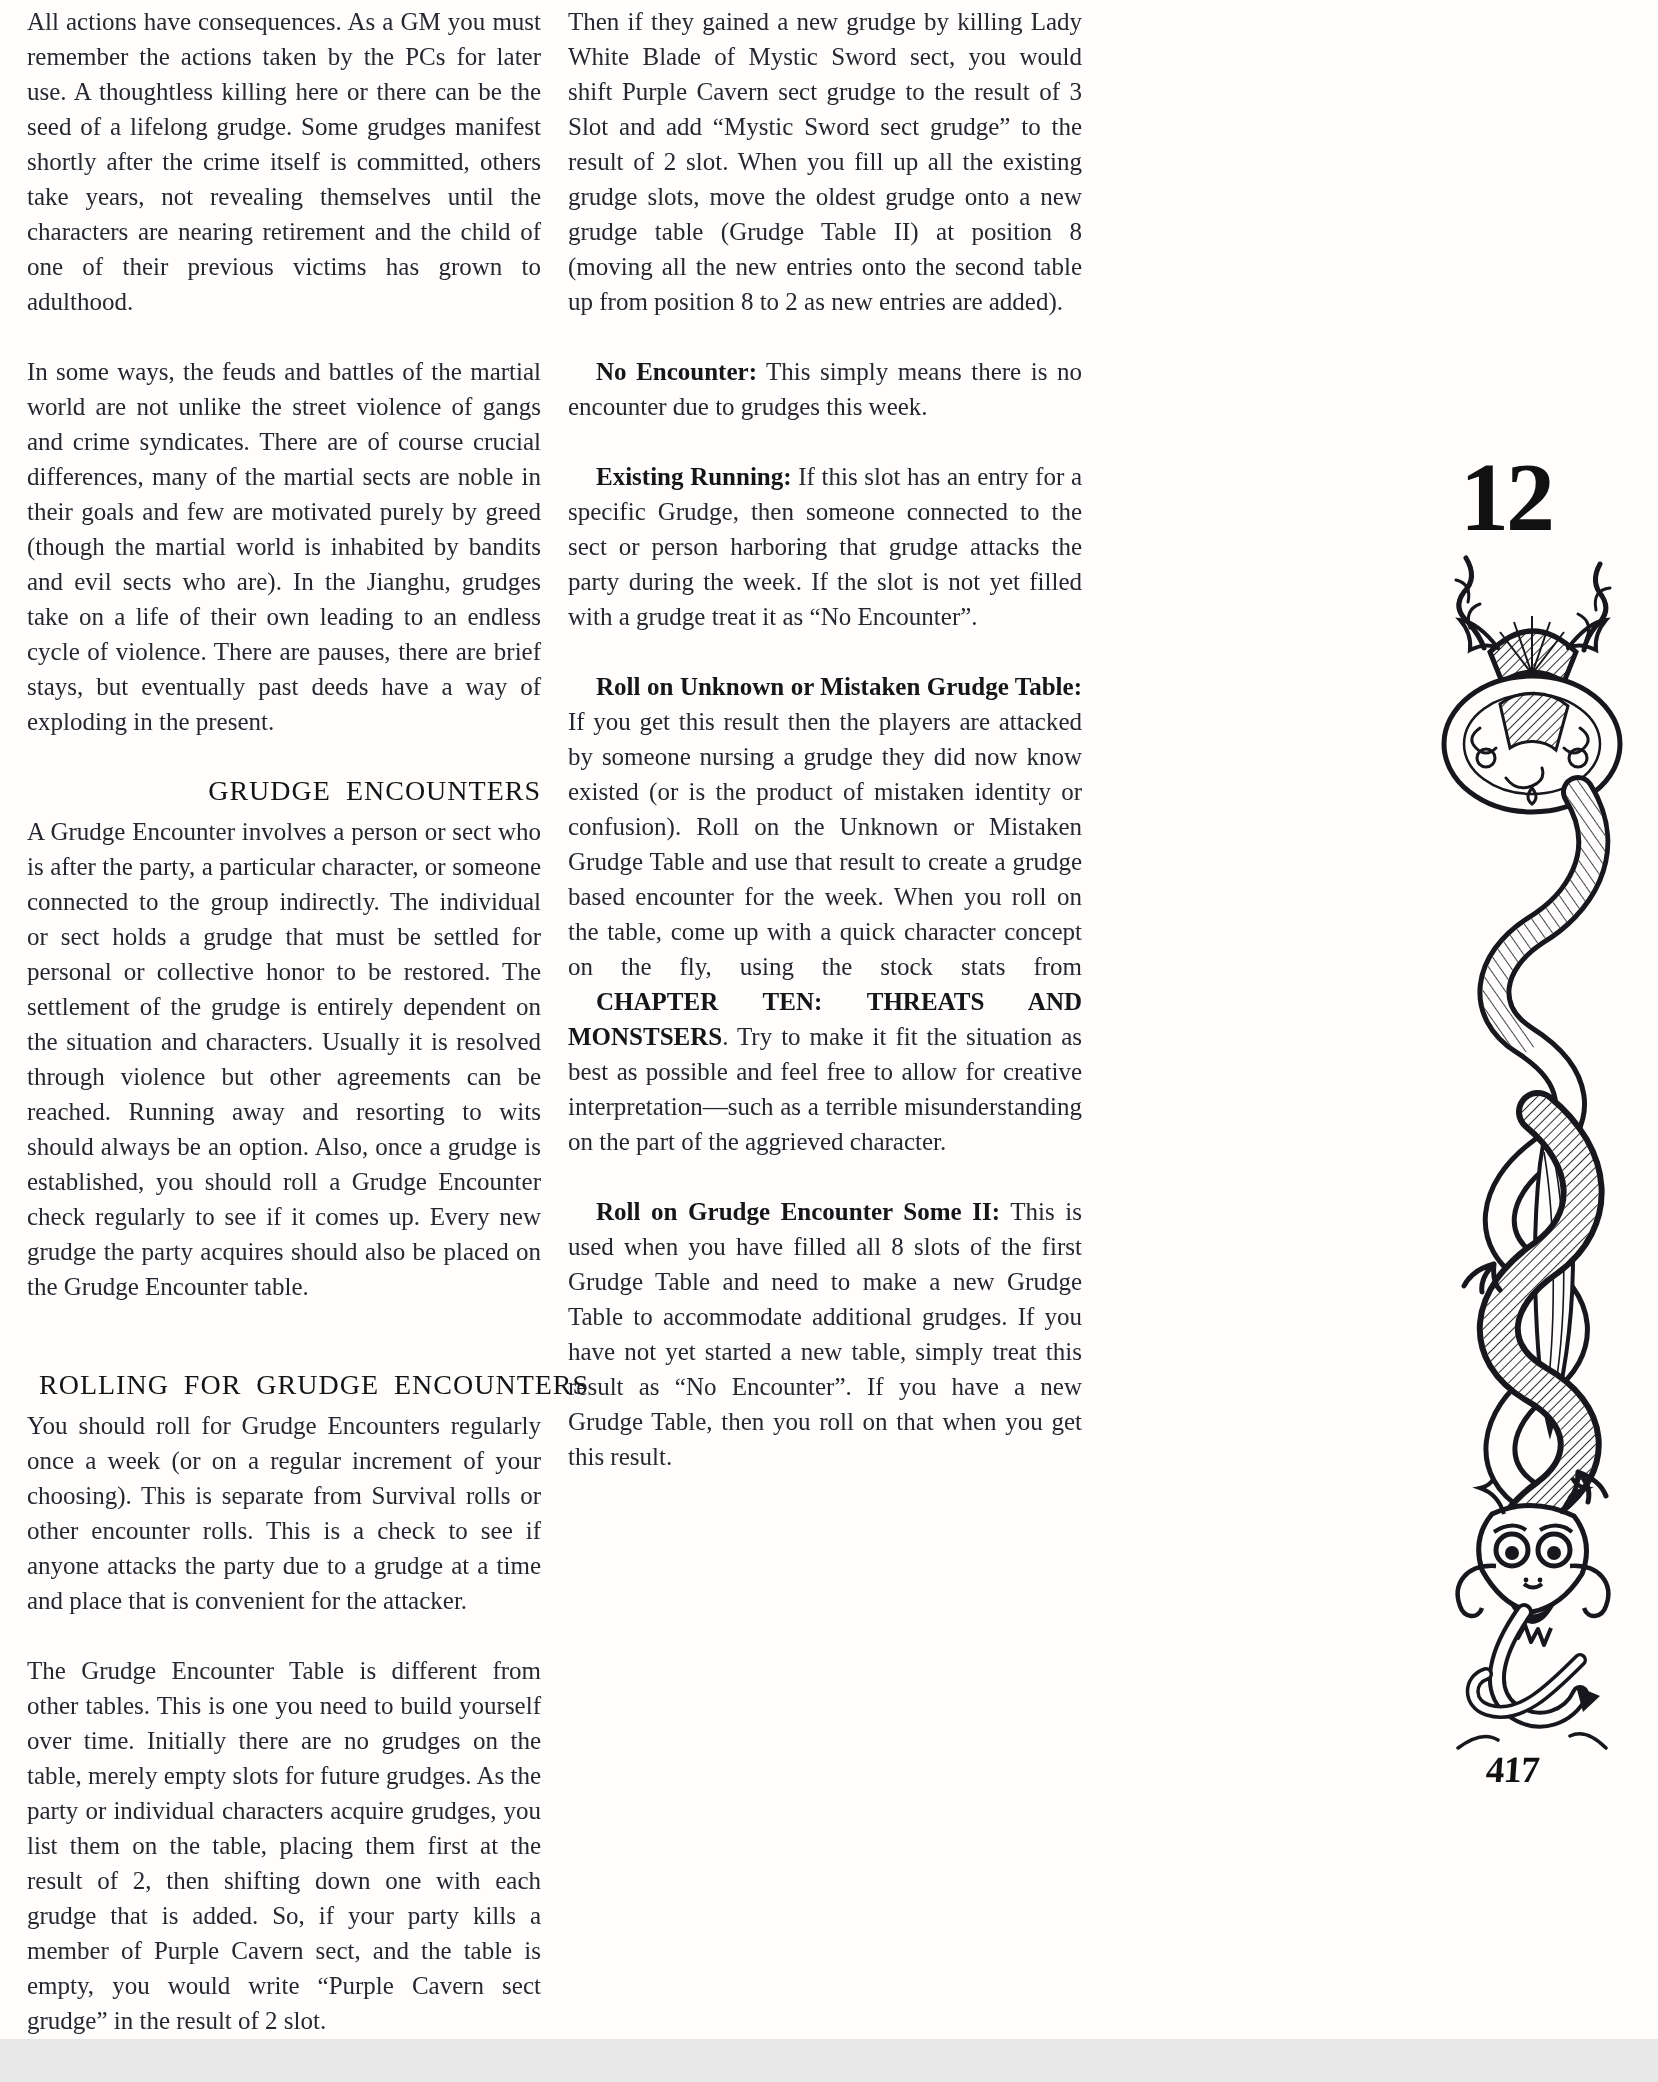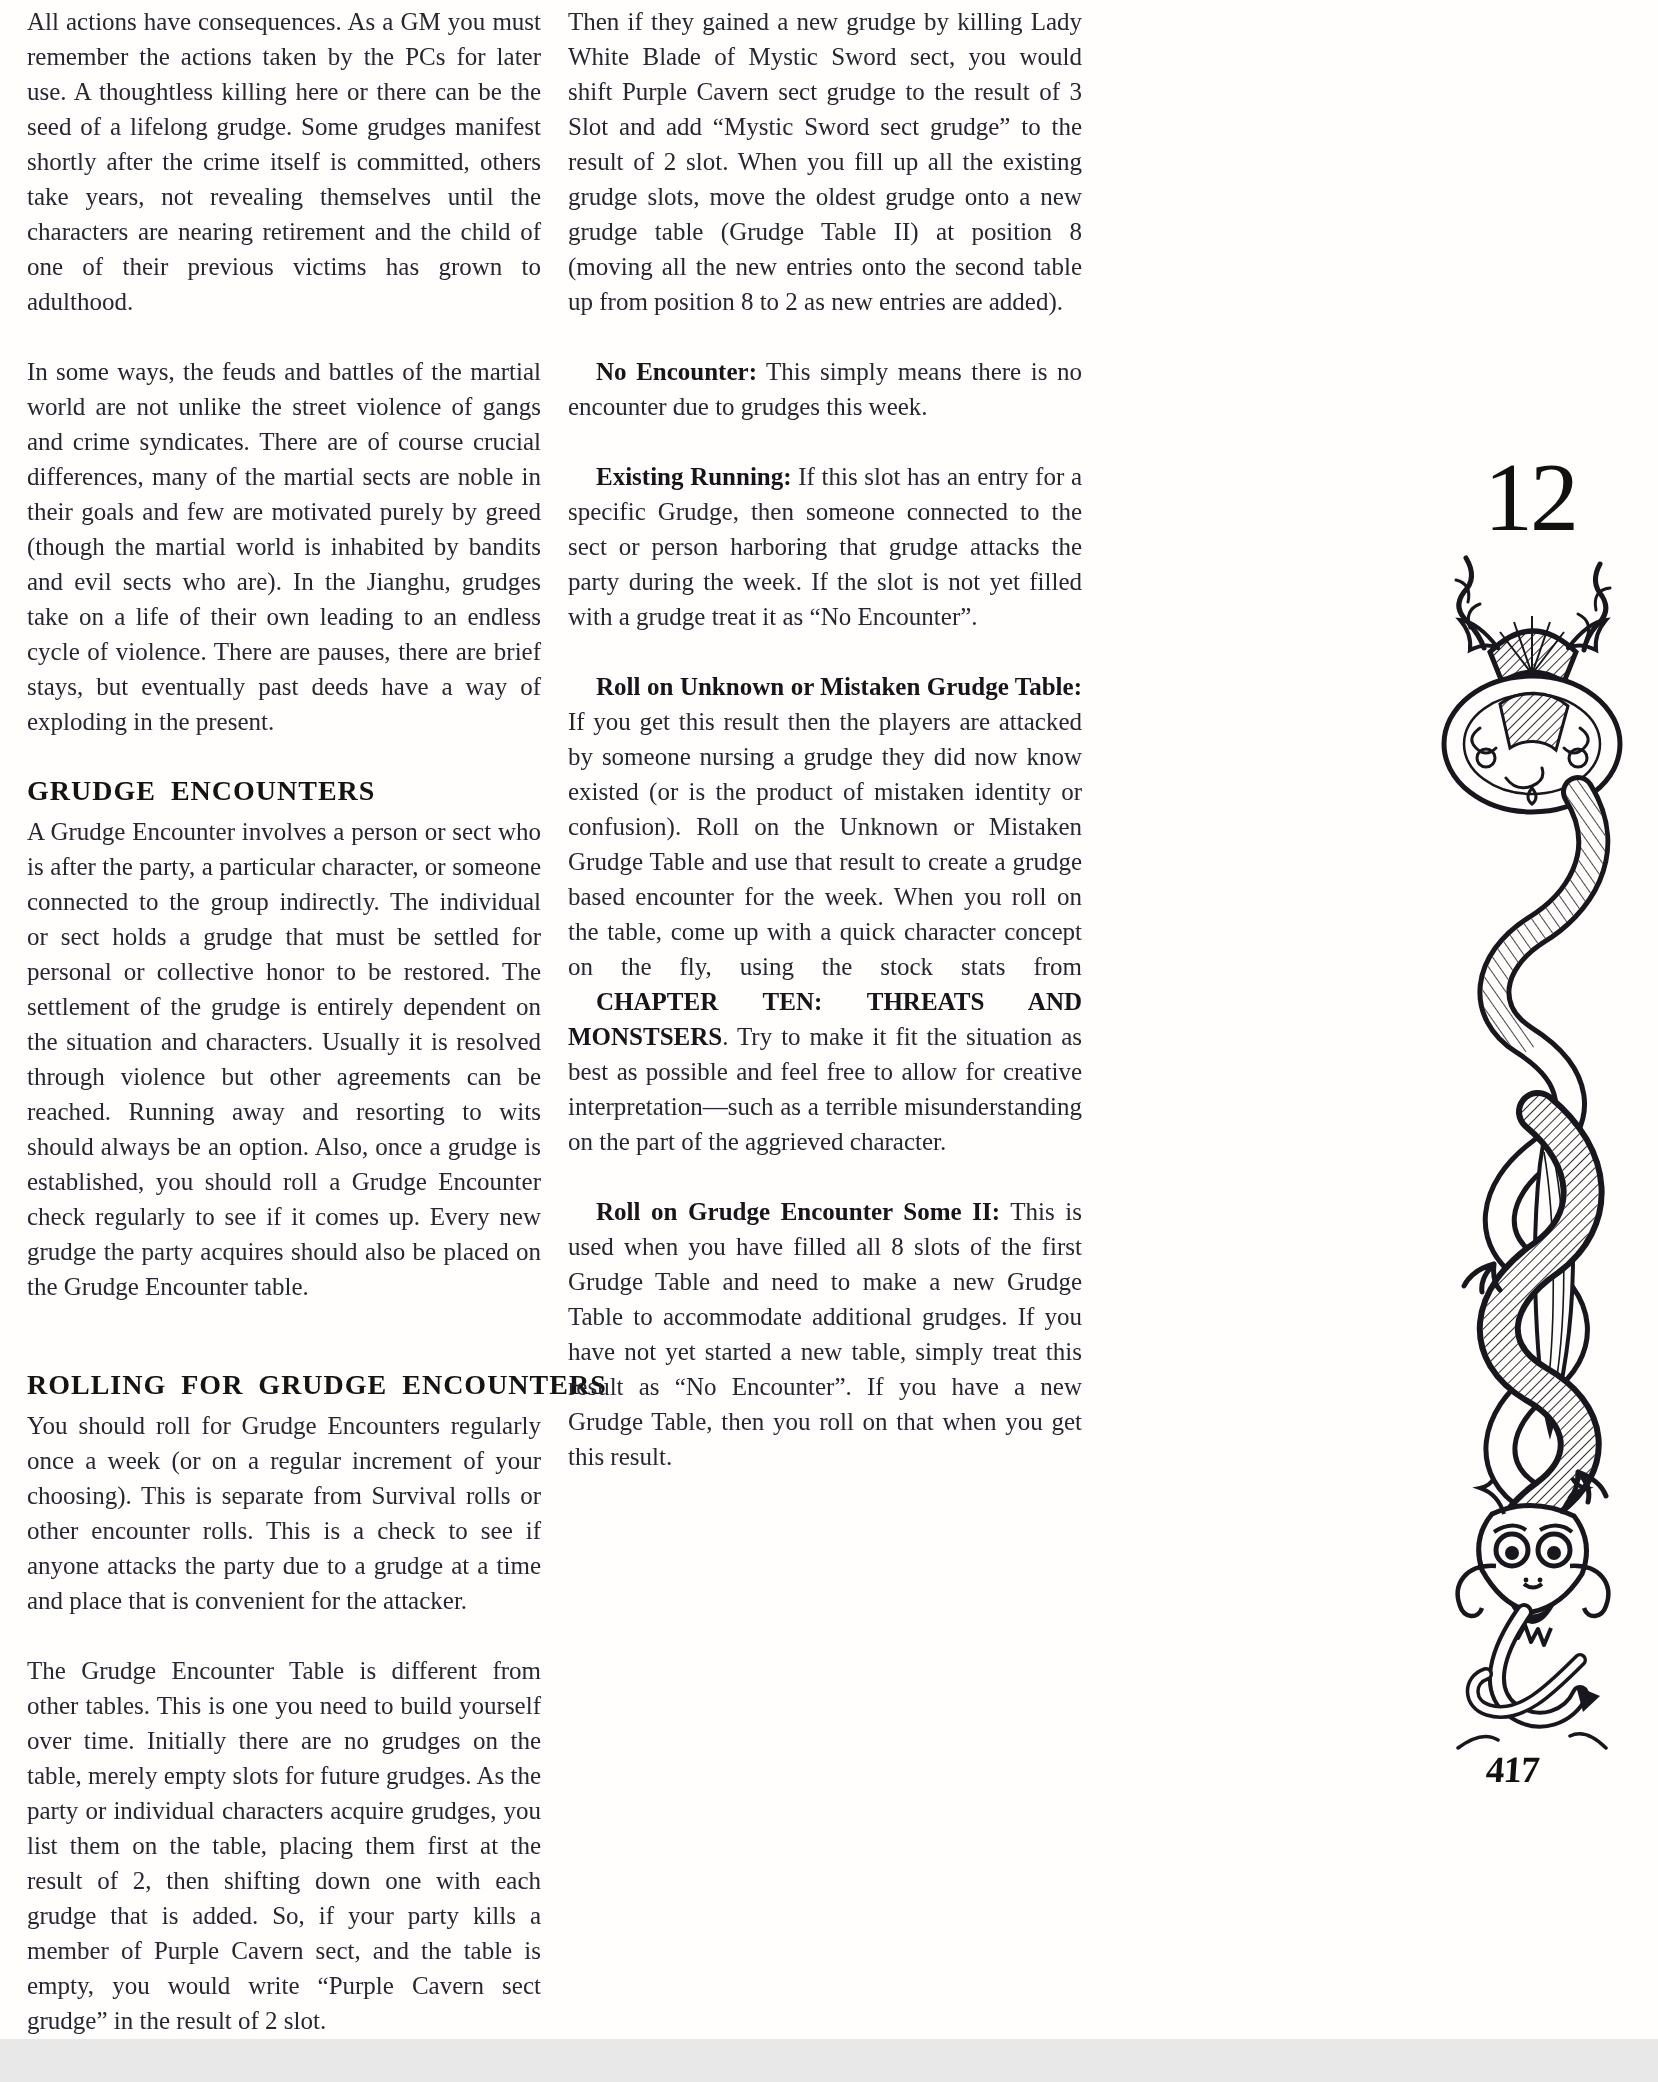--- a/index.html
+++ b/index.html
@@ -17,31 +17,32 @@
   }
   .col{width:514px;}
   .col p{
     margin:0 0 35px 0;
     font-size:25px;line-height:35px;
     text-align:justify;
     hyphens:auto;-webkit-hyphens:auto;
   }
   .col p b{color:#15151a;margin-left:28px;}
   h2.sect{
-    margin:14px 0 6px 0;
+    margin:14px 0 6px 12px;
     font-size:28px;line-height:34px;
-    font-weight:700;color:#141414;
+    font-weight:400;color:#141414;
     letter-spacing:1px;word-spacing:7px;
     white-space:nowrap;
+    text-align:right;
   }
   h2.sect.big-gap{margin-top:64px;}
   .chapter-number{
     position:absolute;left:1460px;top:448px;
-    font-size:98px;line-height:1;font-weight:400;
-    letter-spacing:-3px;color:#111;margin-left:24px;
+    font-size:98px;line-height:1;font-weight:700;
+    letter-spacing:-3px;color:#111;
   }
   .art{position:absolute;left:1428px;top:552px;}
   .page-number{
     position:absolute;left:1486px;top:1748px;
     font-size:37px;font-weight:700;color:#111;
     transform:skewX(-4deg);
     letter-spacing:-1px;
   }
   .bottom-bar{
     position:absolute;left:745px;top:2069px;

